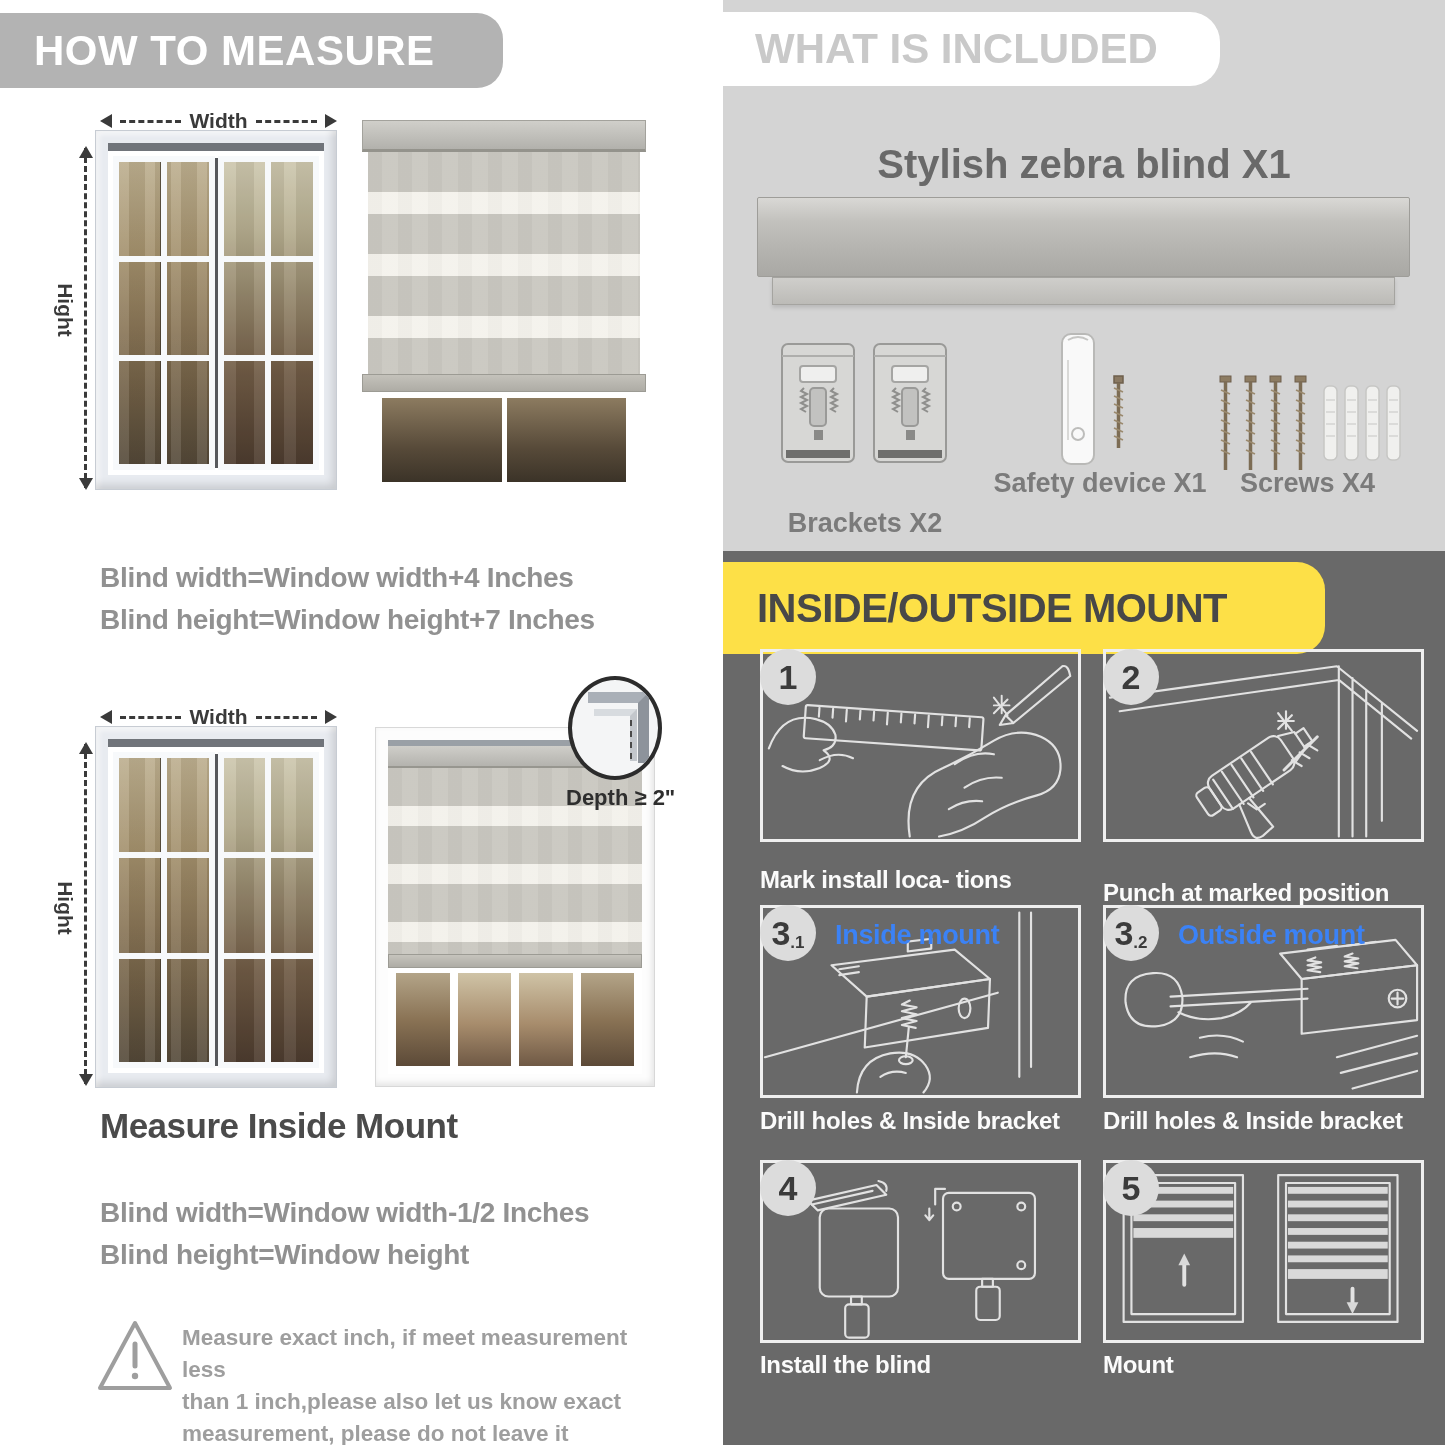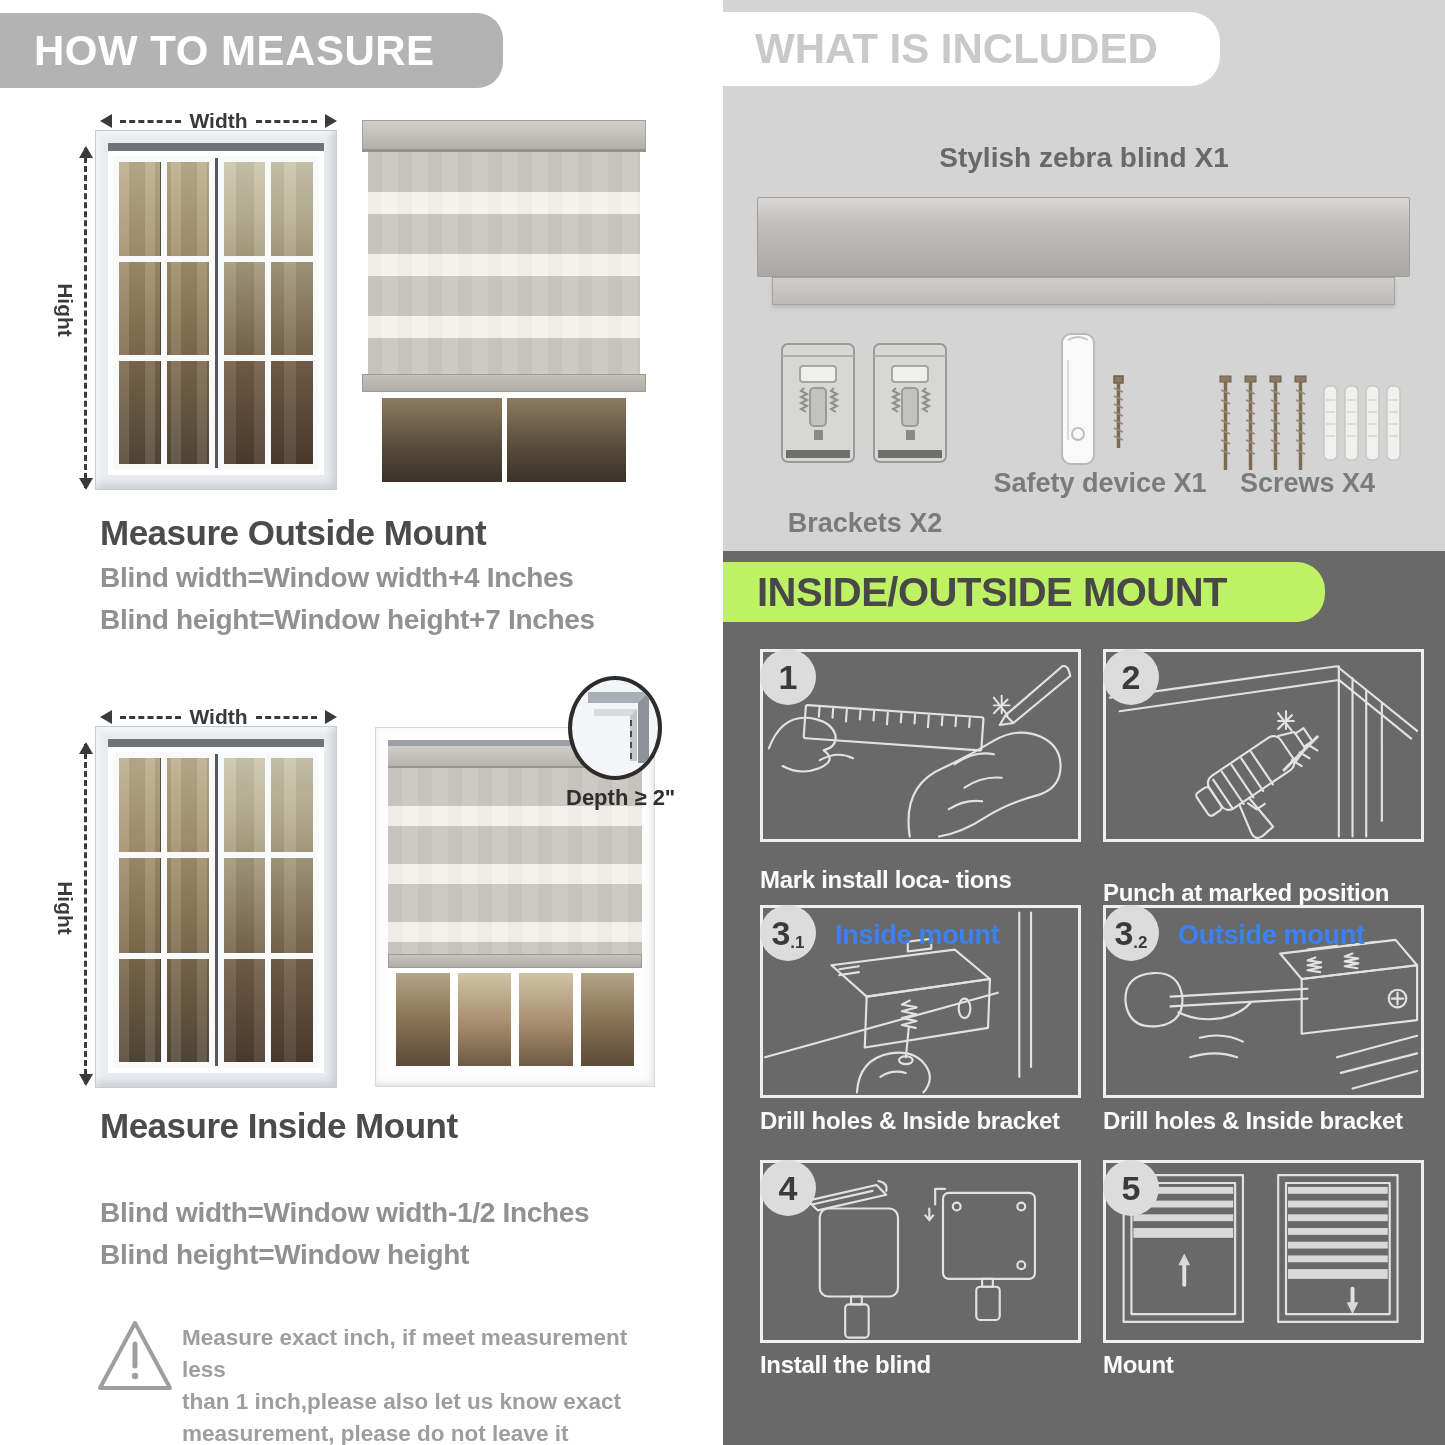--- a/index.html
+++ b/index.html
@@ -88,30 +88,30 @@
   .warn-text { position:absolute; left:182px; top:1322px; width:470px; color:#9e9e9e;
                font-weight:600; font-size:22.5px; line-height:1.42; }
   .warn-svg { position:absolute; left:96px; top:1318px; }
 
   
   .inc-bg  { position:absolute; left:723px; top:0; width:722px; height:551px; background:#d4d4d4; }
   .inc-header { position:absolute; left:723px; top:12px; width:497px; height:74px; background:#ffffff;
                 border-radius:0 30px 30px 0; display:flex; align-items:center; padding-left:32px;
                 color:#c9c9c9; font-weight:700; font-size:42px; letter-spacing:0; }
   .inc-caption { position:absolute; left:723px; top:142px; width:722px; text-align:center;
-                 color:#696969; font-weight:700; font-size:28px; }
+                 color:#696969; font-weight:700; font-size:40px; }
   .hr-main { position:absolute; left:757px; top:197px; width:653px; height:80px; border:1px solid #9e9d99; border-radius:2px;
              background:linear-gradient(180deg,#d9d8d5 0%,#c2c1bd 30%,#b3b2ae 70%,#a9a8a4 100%); }
   .hr-lip  { position:absolute; left:772px; top:277px; width:623px; height:28px; border:1px solid #a5a4a0;
              background:linear-gradient(180deg,#cfcecb,#bcbbb7); box-shadow:0 3px 4px rgba(0,0,0,.12); }
   .inc-item { position:absolute; }
   .inc-label { position:absolute; top:468px; text-align:center; color:#7b7b7b; font-weight:700; font-size:27px; }
 
   .dark-bg { position:absolute; left:723px; top:551px; width:722px; height:894px; background:#696969; }
-  .mount-header { position:absolute; left:723px; top:562px; width:602px; height:60px; background:#bef264;
+  .mount-header { position:absolute; left:723px; top:562px; width:602px; height:92px; background:#fde047;
                   border-radius:0 28px 28px 0; display:flex; align-items:center; padding-left:34px;
                   color:#484848; font-weight:700; font-size:40px; letter-spacing:-0.5px; }
 
   .step { position:absolute; border:3px solid #efefef; }
   .badge { position:absolute; top:-3px; left:-3px; width:56px; height:56px; border-radius:50%;
            background:#dcdcdc; color:#3b3b3b; font-weight:700;
            display:flex; align-items:center; justify-content:center; }
   .badge .n { font-size:34px; line-height:1; }
   .badge .s { font-size:17px; line-height:1; align-self:flex-end; margin-bottom:10px; }
   .panel-label { position:absolute; left:72px; top:12px; color:#3b82f6; font-weight:700; font-size:27px; letter-spacing:-0.3px; }
@@ -164,21 +164,20 @@
   <div class="blindA">
     <div class="hr"></div>
     <div class="fabric"></div>
     <div class="rail"></div>
     <div class="under">
       <div class="ug"></div>
         <div class="ug"></div>
     </div>
   </div>
 
-  <div class="m-title" style="top:513px;">Measure Outside Mount</div>
   <div class="m-line" style="top:562px;">Blind width=Window width+4 Inches</div>
   <div class="m-line" style="top:604px;">Blind height=Window height+7 Inches</div>
 
   <div class="h-arrow" style="left:100px; top:706px; width:237px;">
     <span class="tri left"></span>
     <span class="dash"></span>
     <span>Width</span>
     <span class="dash"></span>
     <span class="tri right"></span>
   </div>

